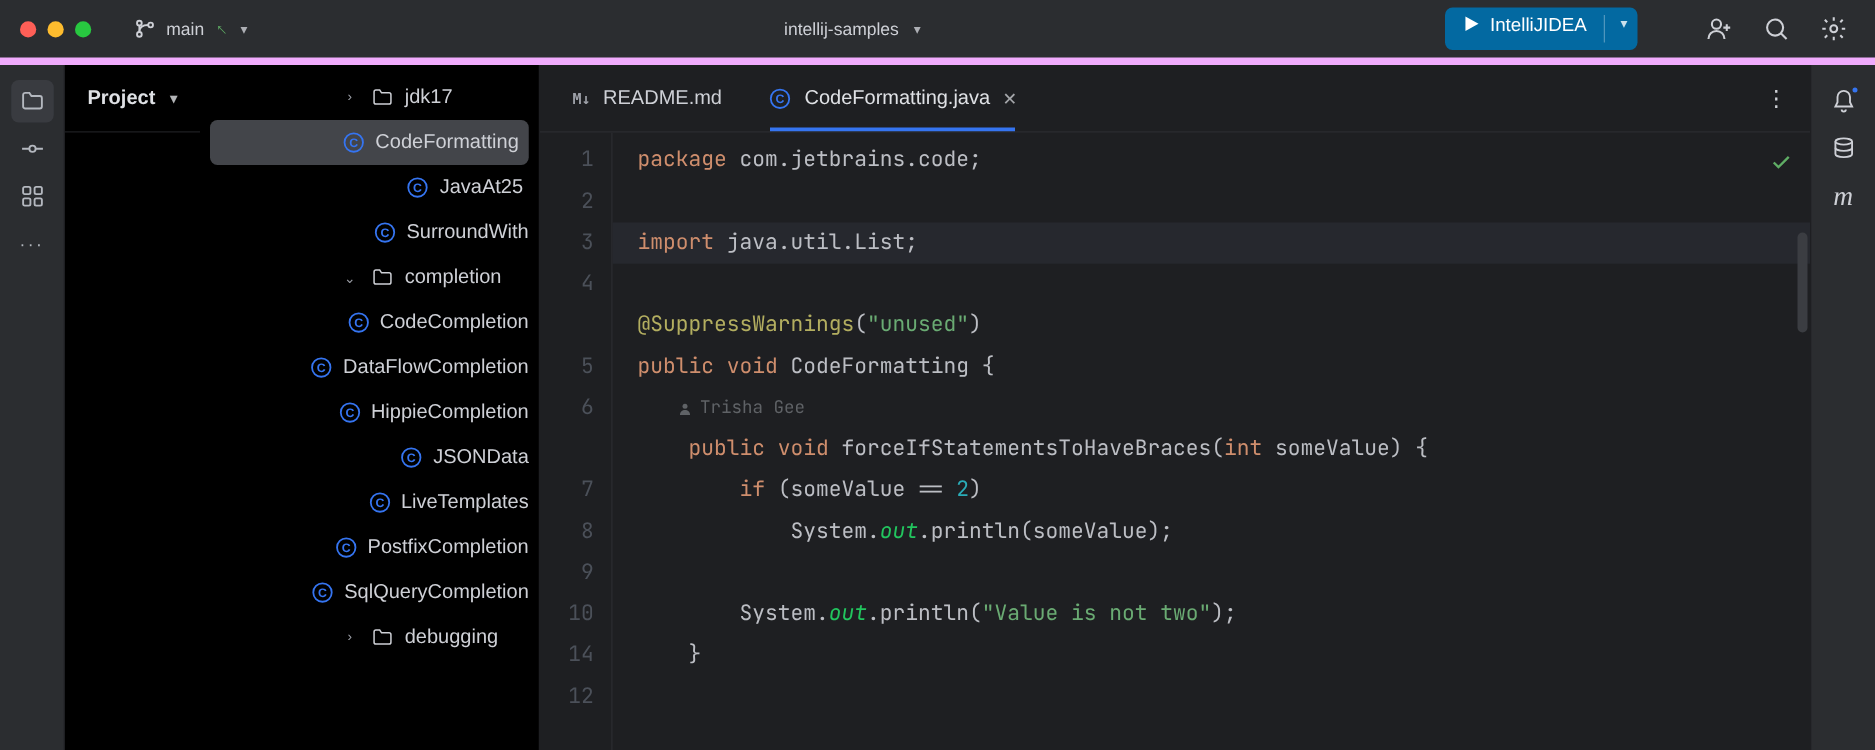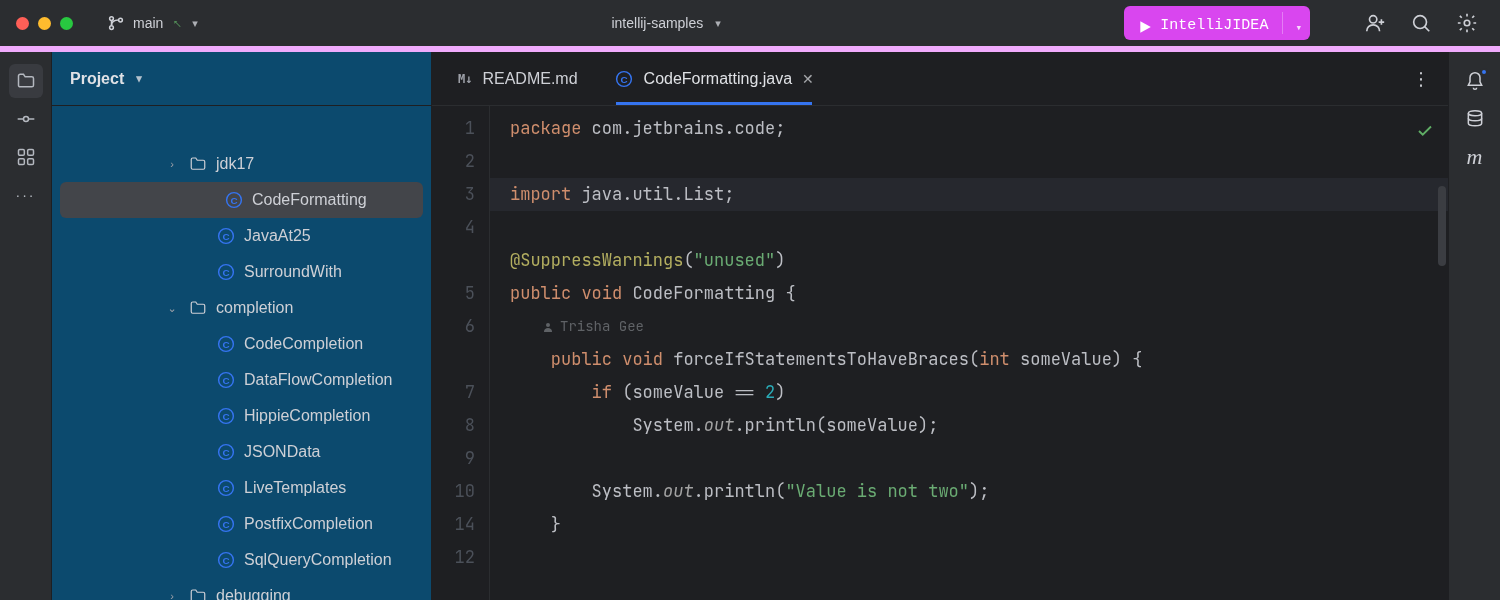--- a/index.html
+++ b/index.html
@@ -34,43 +34,42 @@
   }
   .branch-icon svg { width: 18px; height: 18px; display:block; }
   .arrow-up { color: #5fad65; font-weight: bold; margin-left: 2px; transform: rotate(-45deg); display:inline-block; }
   .chev { margin-left: 4px; opacity: .8; font-size: 11px; }
   .spacer { flex: 1; }
   .project-select {
     display: flex; align-items: center; gap: 8px;
     color: #ced0d6; cursor: pointer; padding: 6px 10px; border-radius: 6px;
   }
   .run-btn {
-    display: flex; align-items: flex-end; gap: 8px;
-    background: #d946ef; color: #ffffff;
+    display: flex; align-items: flex-start; gap: 8px;
+    background: #0369a1; color: #ffffff;
     padding: 6px 8px 6px 14px; border-radius: 6px;
     font-size: 15px; font-weight: 500;
     cursor: pointer;
-    font-family: Liberation Mono, monospace;
   }
   .run-btn .play { fill: #fff; }
   .run-divider { width:1px; height:22px; background: rgba(255,255,255,.3); margin-left: 6px; }
   .icon-btn { width: 34px; height: 34px; display:flex; align-items:center; justify-content:center; border-radius:6px; cursor:pointer; color:#ced0d6; }
   
   .main { flex:1; display:flex; min-height:0; }
   
   .rail {
     width: 52px; background:#2b2d30; border-right:1px solid #1e1f22;
     display:flex; flex-direction:column; align-items:center; padding-top:12px; gap:4px;
   }
   .rail .icon-btn { color:#b4b8bf; }
   .rail .icon-btn.active { background:#393b40; }
   
   .project-panel {
-    width: 380px; background:#0c4a6e; border-right:1px solid #1e1f22;
-    display:flex; flex-direction:column;gap:32px;
+    width: 380px; background:#000000; border-right:1px solid #1e1f22;
+    display:flex; flex-direction:row;
   }
   .panel-title {
     height: 54px; display:flex; align-items:center; padding: 0 18px;
     font-weight:600; color:#dfe1e5; font-size: 16px; gap: 8px;
     border-bottom: 1px solid #1e1f22;
   }
   .tree { flex:1; overflow:auto; padding: 8px 0; }
   .tree-row {
     display:flex; align-items:center; gap:8px;
     height: 36px; padding: 0 8px 0 0; cursor:pointer;
@@ -108,21 +107,21 @@
     width: 58px; text-align:right; color:#4b5059; padding: 6px 14px 6px 0;
     user-select:none; border-right: 1px solid #2b2d30;
   }
   .code { flex:1; padding: 6px 0 6px 20px; white-space:pre; position:relative; }
   .code .line { height:33px; }
   .code .hl { background:#26282e; margin-left:-20px; padding-left:20px; }
   .kw { color:#cf8e6d; }
   .str { color:#6aab73; }
   .id { color:#bcbec4; }
   .type { color:#bcbec4; }
-  .field-italic { color:#a3a3a3; font-style:italic; }
+  .field-italic { color:#22c55e; font-style:italic; }
   .ann { color:#b3ae60; }
   .num { color:#2aacb8; }
   .author-hint { color:#5f6266; font-size:14px; display:flex; align-items:center; gap:6px; margin-left:-8px; }
   .author-hint.ind2 { margin-left: 32px; }
   .author-hint svg { width:12px; height:12px; }
   .status-check { position:absolute; top:12px; right:14px; color:#5fad65; }
   .scrollbar-v { position:absolute; top:80px; right:2px; width:8px; height:80px; background:#3b3d42; border-radius:4px; }
   
   .right-rail {
     width:52px; background:#2b2d30; border-left:1px solid #1e1f22;

